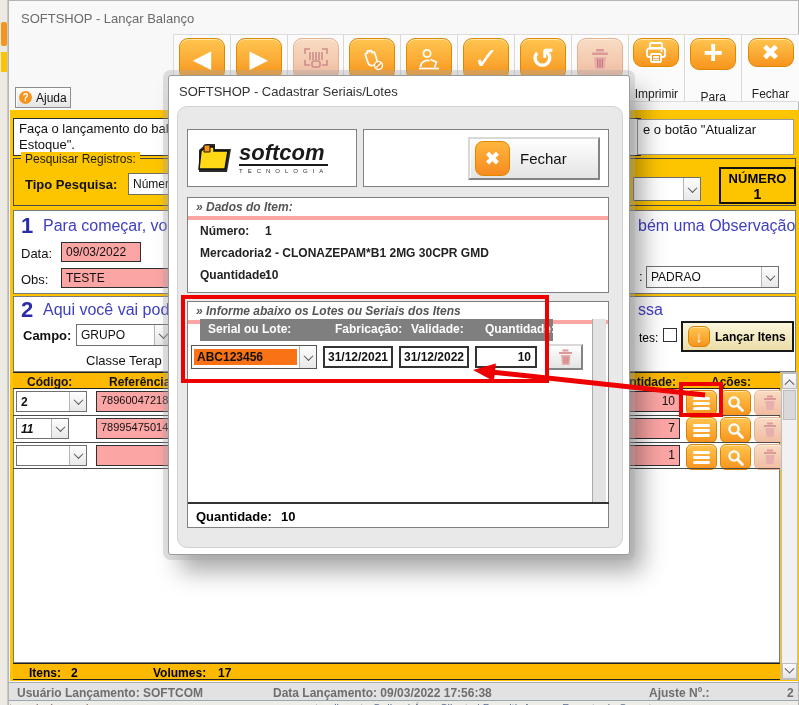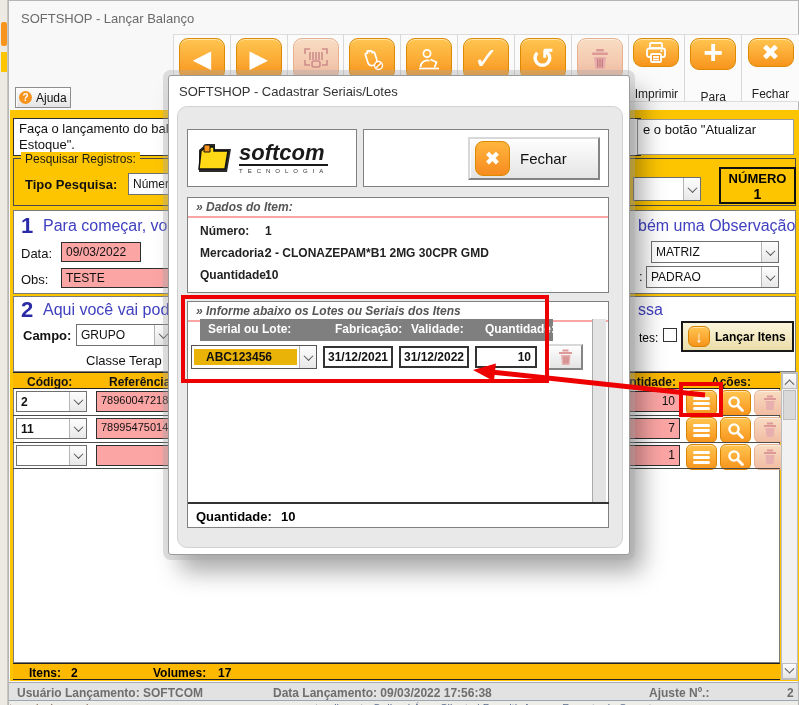--- a/index.html
+++ b/index.html
@@ -61,21 +61,21 @@
                border-top:1px solid #ABABAB; font-size:12px; font-weight:bold; color:#6E6E6E; }
 
   
   .modal { left:168px; top:75px; width:462px; height:480px; background:#FFFFFF;
            border:1px solid #9B9B9B; border-radius:3px;
            box-shadow:0 0 0 5px rgba(170,170,170,.35), 12px 16px 24px rgba(0,0,0,.35); z-index:10; }
   .modal-gray { left:8px; top:30px; width:446px; height:442px; background:#E9E9E9;
                 border:1px solid #D2D2D2; border-radius:10px; }
   .mbox { background:#fff; border:1px solid #808080; }
   .mheader { font-size:12px; font-weight:bold; font-style:italic; color:#555;
-             border-bottom:2px solid #fca5a5; padding:2px 8px; }
+             border-bottom:4px solid #fca5a5; padding:2px 8px; }
   .mlabel { font-weight:bold; font-size:12px; color:#222; }
   .grayrow { background:#7F7F7F; }
   .grayrow span { color:#fff; font-weight:bold; font-size:12px; position:absolute; top:3px; }
   .dateinput { border:2px solid #333; font-weight:bold; font-size:12px; text-align:center;
                background:#fff; color:#111; }
 
   .annot { position:absolute; left:0; top:0; z-index:50; pointer-events:none; }
 </style>
 </head>
 <body>
@@ -217,26 +217,20 @@
   </div>
 
   <div class="abs sect" style="left:4px;top:209px;width:783px;height:84px;"></div>
   <div class="abs sect-num" style="left:12px;top:212px;">1</div>
   <div class="abs sect-title" style="left:34px;top:216px;">Para começar, você</div>
   <div class="abs sect-title" style="left:629px;top:216px;">bém uma Observação</div>
   <div class="abs blabel" style="left:12px;top:245px;">Data:</div>
   <div class="abs input" style="left:52px;top:241px;width:80px;height:20px;">09/03/2022</div>
   <div class="abs blabel" style="left:12px;top:271px;">Obs:</div>
   <div class="abs input" style="left:52px;top:267px;width:112px;height:20px;">TESTE</div>
-  <div class="abs combo" style="left:642px;top:240px;width:128px;height:22px;">
-    <span class="val">MATRIZ</span>
-      <span class="arrow">
-        <span class="chev"></span>
-      </span>
-  </div>
   <div class="abs blabel" style="left:630px;top:268px;">:</div>
   <div class="abs combo" style="left:637px;top:265px;width:133px;height:22px;">
     <span class="val">PADRAO</span>
       <span class="arrow">
         <span class="chev"></span>
       </span>
   </div>
 
   <div class="abs sect" style="left:4px;top:295px;width:783px;height:76px;"></div>
   <div class="abs sect-num" style="left:12px;top:296px;">2</div>
@@ -291,21 +285,21 @@
   </div>
   <div class="abs mini-tile disabled" style="left:745px;top:389px;">
     <svg width="14" height="16" viewBox="0 0 14 16">
         <rect x="4" y="0.5" width="6" height="2" fill="#D99"></rect>
         <rect x="1" y="3" width="12" height="2" fill="#D99"></rect>
         <path d="M2.5 6h9l-1 9h-7z" fill="#E8AFAF"></path>
       </svg>
   </div>
   <div class="abs" style="left:4px;top:414px;width:767px;height:1px;background:#4A4A4A;"></div>
 
-  <div class="abs combo" style="left:7px;top:417px;width:71px;height:21px;">
+  <div class="abs combo" style="left:7px;top:417px;width:53px;height:21px;font-style:italic;">
     <span class="val green">11</span>
       <span class="arrow">
         <span class="chev"></span>
       </span>
   </div>
   <div class="abs input" style="left:87px;top:417px;width:120px;height:21px;font-size:11px;">789954750148</div>
   <div class="abs input" style="left:600px;top:417px;width:71px;height:21px;text-align:right;">7</div>
   <div class="abs mini-tile" style="left:677px;top:416px;">
     <svg width="17" height="15">
         <rect y="1" width="17" height="3" rx="1.5" fill="#fff"></rect>
@@ -425,21 +419,21 @@
   <div class="abs mbox" style="left:18px;top:225px;width:422px;height:227px;">
     <div class="mheader">» Informe abaixo os Lotes ou Seriais dos Itens</div>
     <div class="abs grayrow" style="left:12px;top:17px;width:353px;height:22px;">
       <span style="left:8px;">Serial ou Lote:</span>
       <span style="left:135px;">Fabricação:</span>
       <span style="left:211px;">Validade:</span>
       <span style="left:285px;">Quantidade:</span>
     </div>
 
     <div class="abs combo" style="left:3px;top:43px;width:126px;height:24px;border-color:#555;">
-      <span class="val" style="background:#eab308;font-weight:bold;margin:2px;padding:1px 12px;">ABC123456</span>
+      <span class="val" style="background:#f97316;font-weight:bold;margin:2px;padding:1px 3px;">ABC123456</span>
       <span class="arrow">
           <span class="chev"></span>
         </span>
     </div>
     <div class="abs dateinput" style="left:135px;top:44px;width:70px;height:22px;line-height:18px;">31/12/2021</div>
     <div class="abs dateinput" style="left:211px;top:44px;width:70px;height:22px;line-height:18px;">31/12/2022</div>
     <div class="abs dateinput" style="left:287px;top:44px;width:62px;height:22px;text-align:right;padding-right:4px;line-height:18px;">10</div>
     <div class="abs btn3d" style="left:359px;top:42px;width:36px;height:26px;justify-content:center;border-style:outset;border-width:2px;border-color:#D8D8D8;">
       <svg width="15" height="17" viewBox="0 0 15 17">
           <rect x="4.5" y="0.5" width="6" height="2" fill="#D99"></rect>

